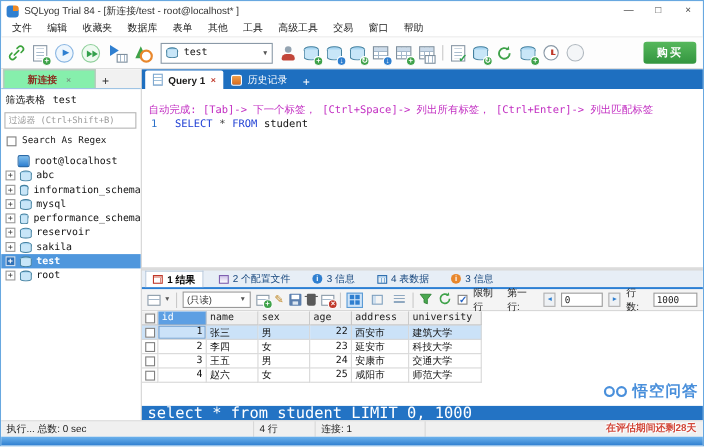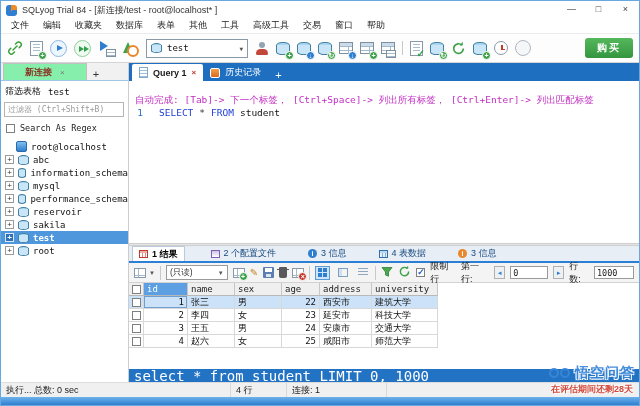--- a/index.html
+++ b/index.html
@@ -83,21 +83,21 @@
 .hicon{width:10px;height:10px;border-radius:2px;background:linear-gradient(#f2a04a,#d86a1e);border:1px solid #fff}
 .qplus{color:#fff;font-size:11px;padding:0 7px}
 .editor{height:162px;position:relative;font-family:"DejaVu Sans Mono",monospace;font-size:9.5px;flex:none;background:#fff}
 .hint{position:absolute;left:6px;top:13px;color:#c22ec2;white-space:nowrap}
 .cline{position:absolute;left:0;top:26px;display:flex;align-items:center;white-space:pre}
 .ln{width:14px;text-align:right;color:#2a6fc9;margin-right:16px}
 .kw{color:#1f3fd4;margin-right:6px}
 .st{color:#333;margin-right:6px}
 .tname{color:#111}
 .splitter{height:3px;background:#e4e4e4;border-top:1px solid #cfcfcf;border-bottom:1px solid #cfcfcf;flex:none}
-.rtabs{height:17px;background:#e7eef6;border-bottom:2px solid #2b7fd4;display:flex;align-items:flex-end;padding-left:3px;gap:20px;flex:none}
+.rtabs{height:17px;background:#e7eef6;border-bottom:2px solid #2b7fd4;display:flex;align-items:flex-end;padding-left:3px;gap:8px;flex:none}
 .rtab{height:15px;display:flex;align-items:center;gap:4px;padding:0 6px;font-size:9px;color:#17477e;white-space:nowrap}
 .rtab.active{background:#fff;border:1px solid #b9cadd;border-bottom:none;color:#000;font-weight:bold}
 .ic-grid-red{width:9px;height:8px;border:1px solid #c0392b;background-image:linear-gradient(#e8b0a8 0 2px,rgba(0,0,0,0) 2px),repeating-linear-gradient(to right,rgba(0,0,0,0) 0 2.5px,#d98b80 2.5px 3px);flex:none}
 .ic-prof{width:9px;height:8px;border:1px solid #7f5fb0;background:linear-gradient(#cfc2e8,#fff);flex:none}
 .ic-info{width:9px;height:9px;border-radius:50%;background:#2f7fd0;color:#fff;font-size:7px;line-height:9px;text-align:center;font-weight:bold;flex:none}
 .ic-info::after{content:"i"}
 .ic-info.orange{background:#e8872c}
 .ic-tbl-blue{width:9px;height:8px;border:1px solid #2f6faf;background-image:linear-gradient(#bcd8f0 0 2px,rgba(0,0,0,0) 2px),repeating-linear-gradient(to right,rgba(0,0,0,0) 0 2.5px,#7fb0d8 2.5px 3px);flex:none}
 .rtoolbar{height:20px;background:#f4f4f4;border-bottom:1px solid #d2d2d2;display:flex;align-items:center;gap:5px;padding:0 5px;font-size:9px;flex:none;color:#222}
 .sgrid{width:12px;height:10px;border:1px solid #8a99a7;background-color:#fff;position:relative;background-image:repeating-linear-gradient(to right,rgba(0,0,0,0) 0 3px,#a4b8cb 3px 3.6px),repeating-linear-gradient(to bottom,rgba(0,0,0,0) 0 2.8px,#a4b8cb 2.8px 3.4px);flex:none}
@@ -133,21 +133,21 @@
 .statusbar{height:15px;background:#f0f0f0;display:flex;align-items:center;font-size:9px;color:#222;flex:none;border-top:1px solid #ddd}
 .sseg{padding:0 5px;height:100%;display:flex;align-items:center;border-right:1px solid #d8d8d8;white-space:nowrap}
 .sseg1{width:230px}.sseg2{width:56px}.sseg3{width:100px}
 .bottomband{height:8px;background:linear-gradient(#6db2ec,#2f7fd0);flex:none}
 
 .wm{position:absolute;right:4px;bottom:9px;text-align:center;z-index:6;pointer-events:none;opacity:.92}
 .wmrow{display:flex;align-items:center;justify-content:flex-end;gap:3px}
 .wmglass{display:flex;gap:1px;margin-right:2px}
 .wmglass i{width:10px;height:10px;border:2.5px solid #3a86d8;border-radius:50%;display:block}
 .wmtext{font-size:14px;font-weight:bold;color:#3a86d8;letter-spacing:1px;text-shadow:1px 1px 0 #fff,-1px -1px 0 #fff,1px -1px 0 #fff,-1px 1px 0 #fff}
-.wmnote{font-size:9px;font-weight:bold;color:#d03a2b;text-shadow:1px 1px 0 #fff,-1px -1px 0 #fff;margin-top:1px}
+.wmnote{font-size:9px;font-weight:bold;color:#d03a2b;text-shadow:1px 1px 0 #fff,-1px -1px 0 #fff;margin-top:18px}
 </style>
 </head>
 <body>
 
 <div class="window">
 
   <div class="titlebar">
     <span class="appico"></span>
     <span class="title">SQLyog Trial 84 - [新连接/test - root@localhost* ]</span>
     <span class="winbtns">

